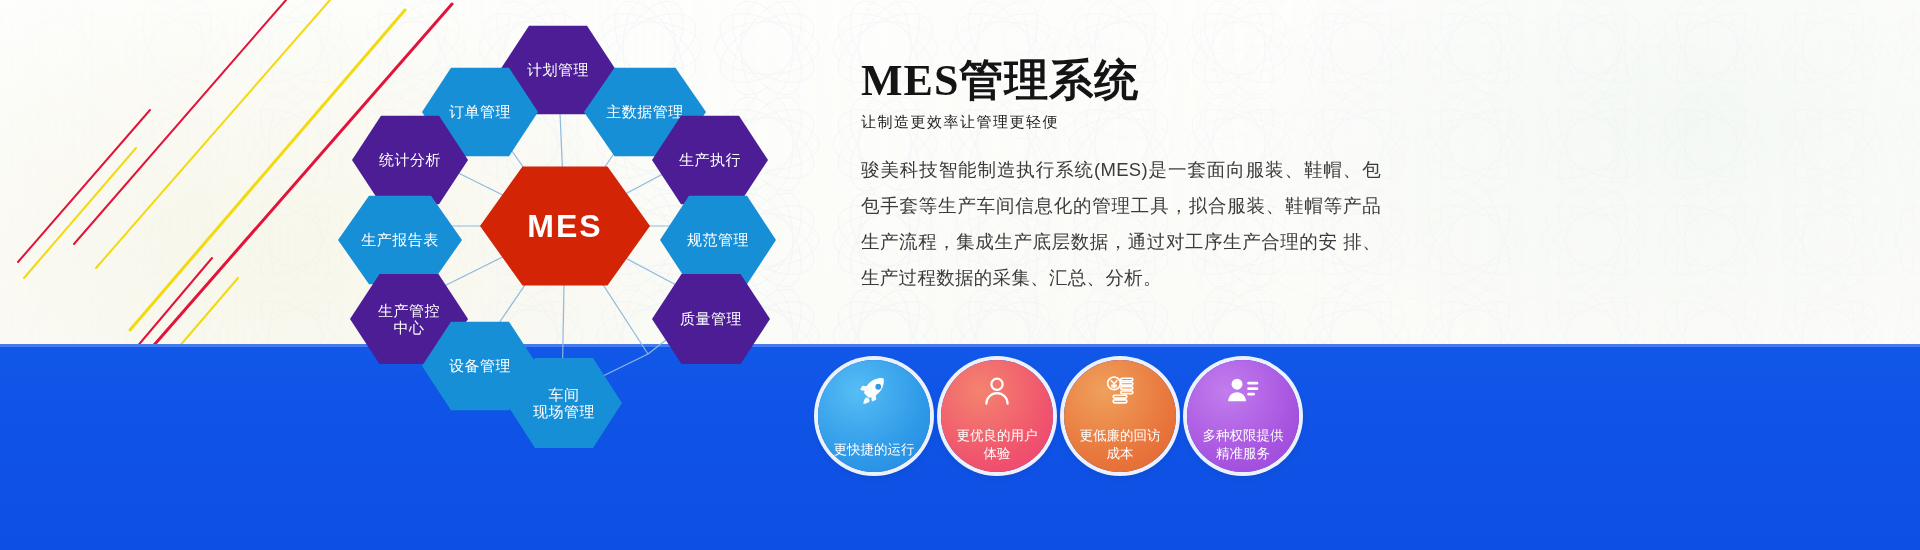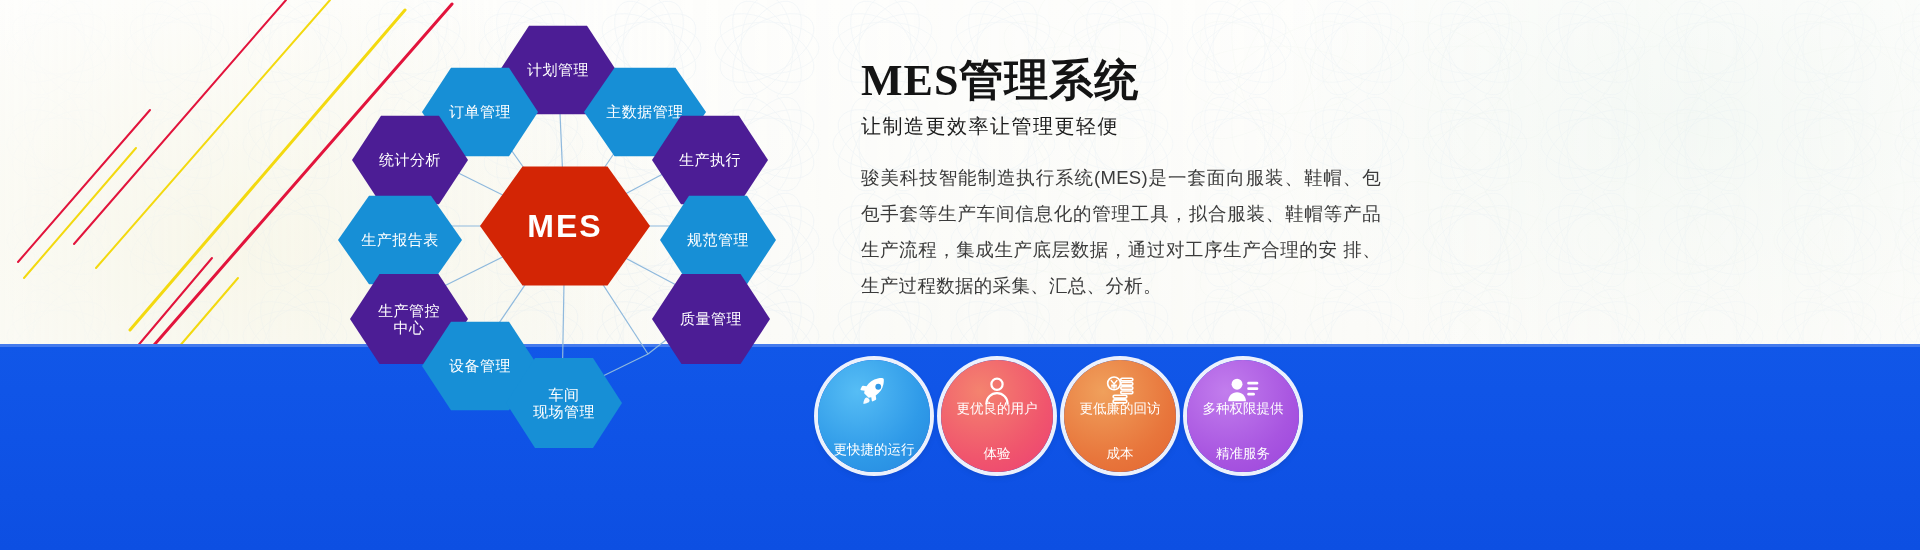--- a/index.html
+++ b/index.html
@@ -78,21 +78,21 @@
     margin:0;
     font-family:"Liberation Serif","DejaVu Serif",serif;
     font-size:44px;
     font-weight:bold;
     color:#141414;
     letter-spacing:1px;
     line-height:1.05;
   }
   .copy h2{
     margin:9px 0 0 0;
-    font-size:20px;
+    font-size:15px;
     font-weight:normal;
     color:#1c1c1c;
     letter-spacing:1.5px;
   }
   .copy p{
     margin:20px 0 0 0;
     font-size:18.5px;
     line-height:1.95;
     color:#3b3b3b;
     letter-spacing:.3px;
@@ -113,21 +113,20 @@
     flex-direction:column;
     align-items:center;
     justify-content:flex-end;
     padding-bottom:13px;
     box-sizing:border-box;
     color:#fff;
     text-align:center;
     font-size:13.5px;
     line-height:1.35;
     box-shadow:0 0 0 4px rgba(255,255,255,.92), 0 3px 9px rgba(0,0,0,.18);
-    gap:27px;
   }
   .badge .b-icon{
     position:absolute;
     top:14px;left:50%;
     transform:translateX(-50%);
     width:34px;height:34px;
   }
   .badge .b-label{
     display:block;
     width:100%;

